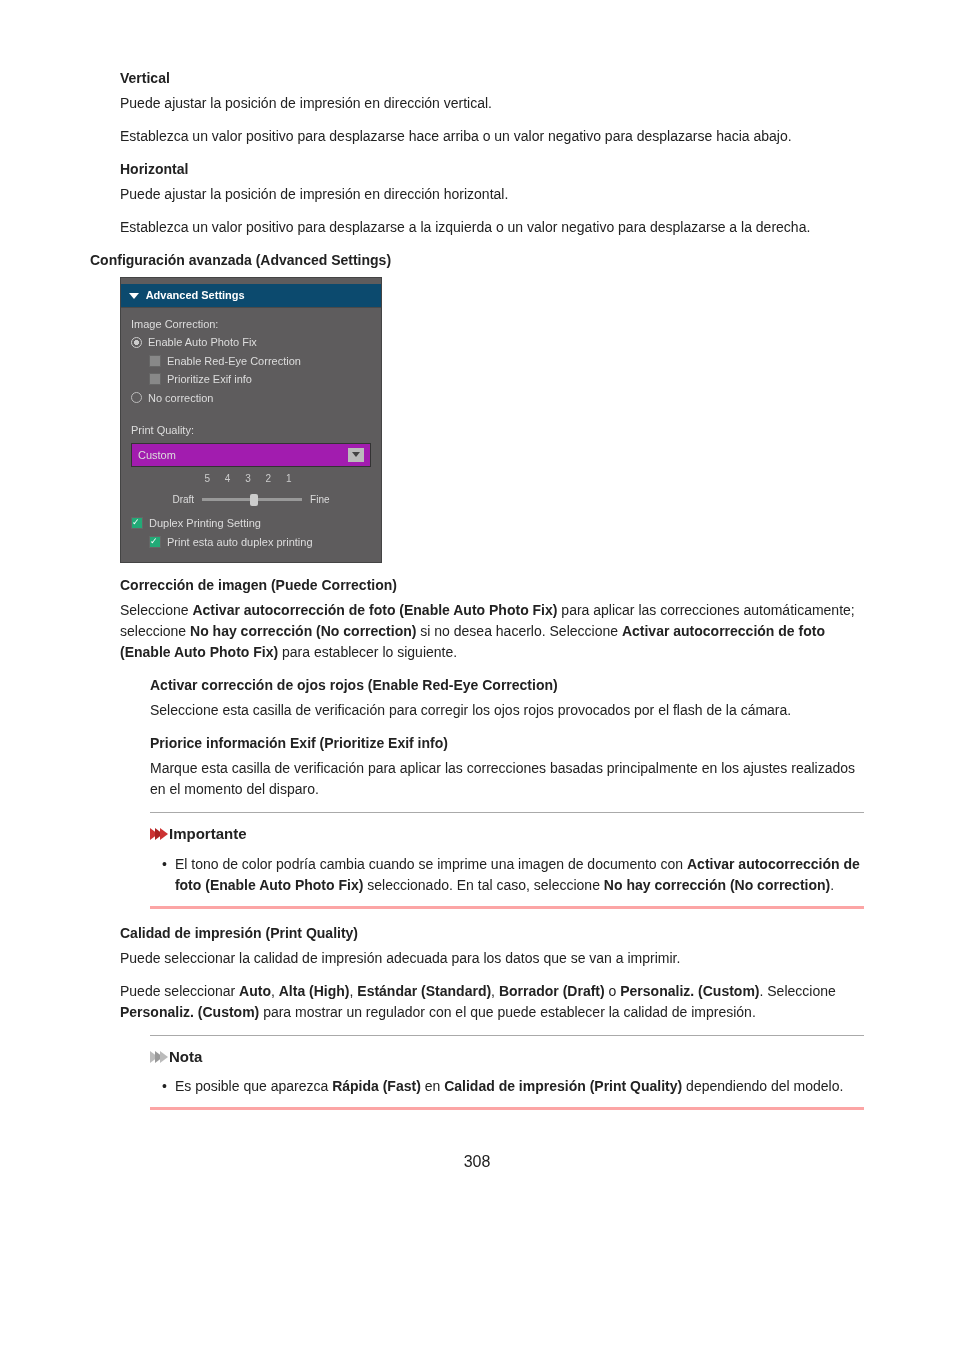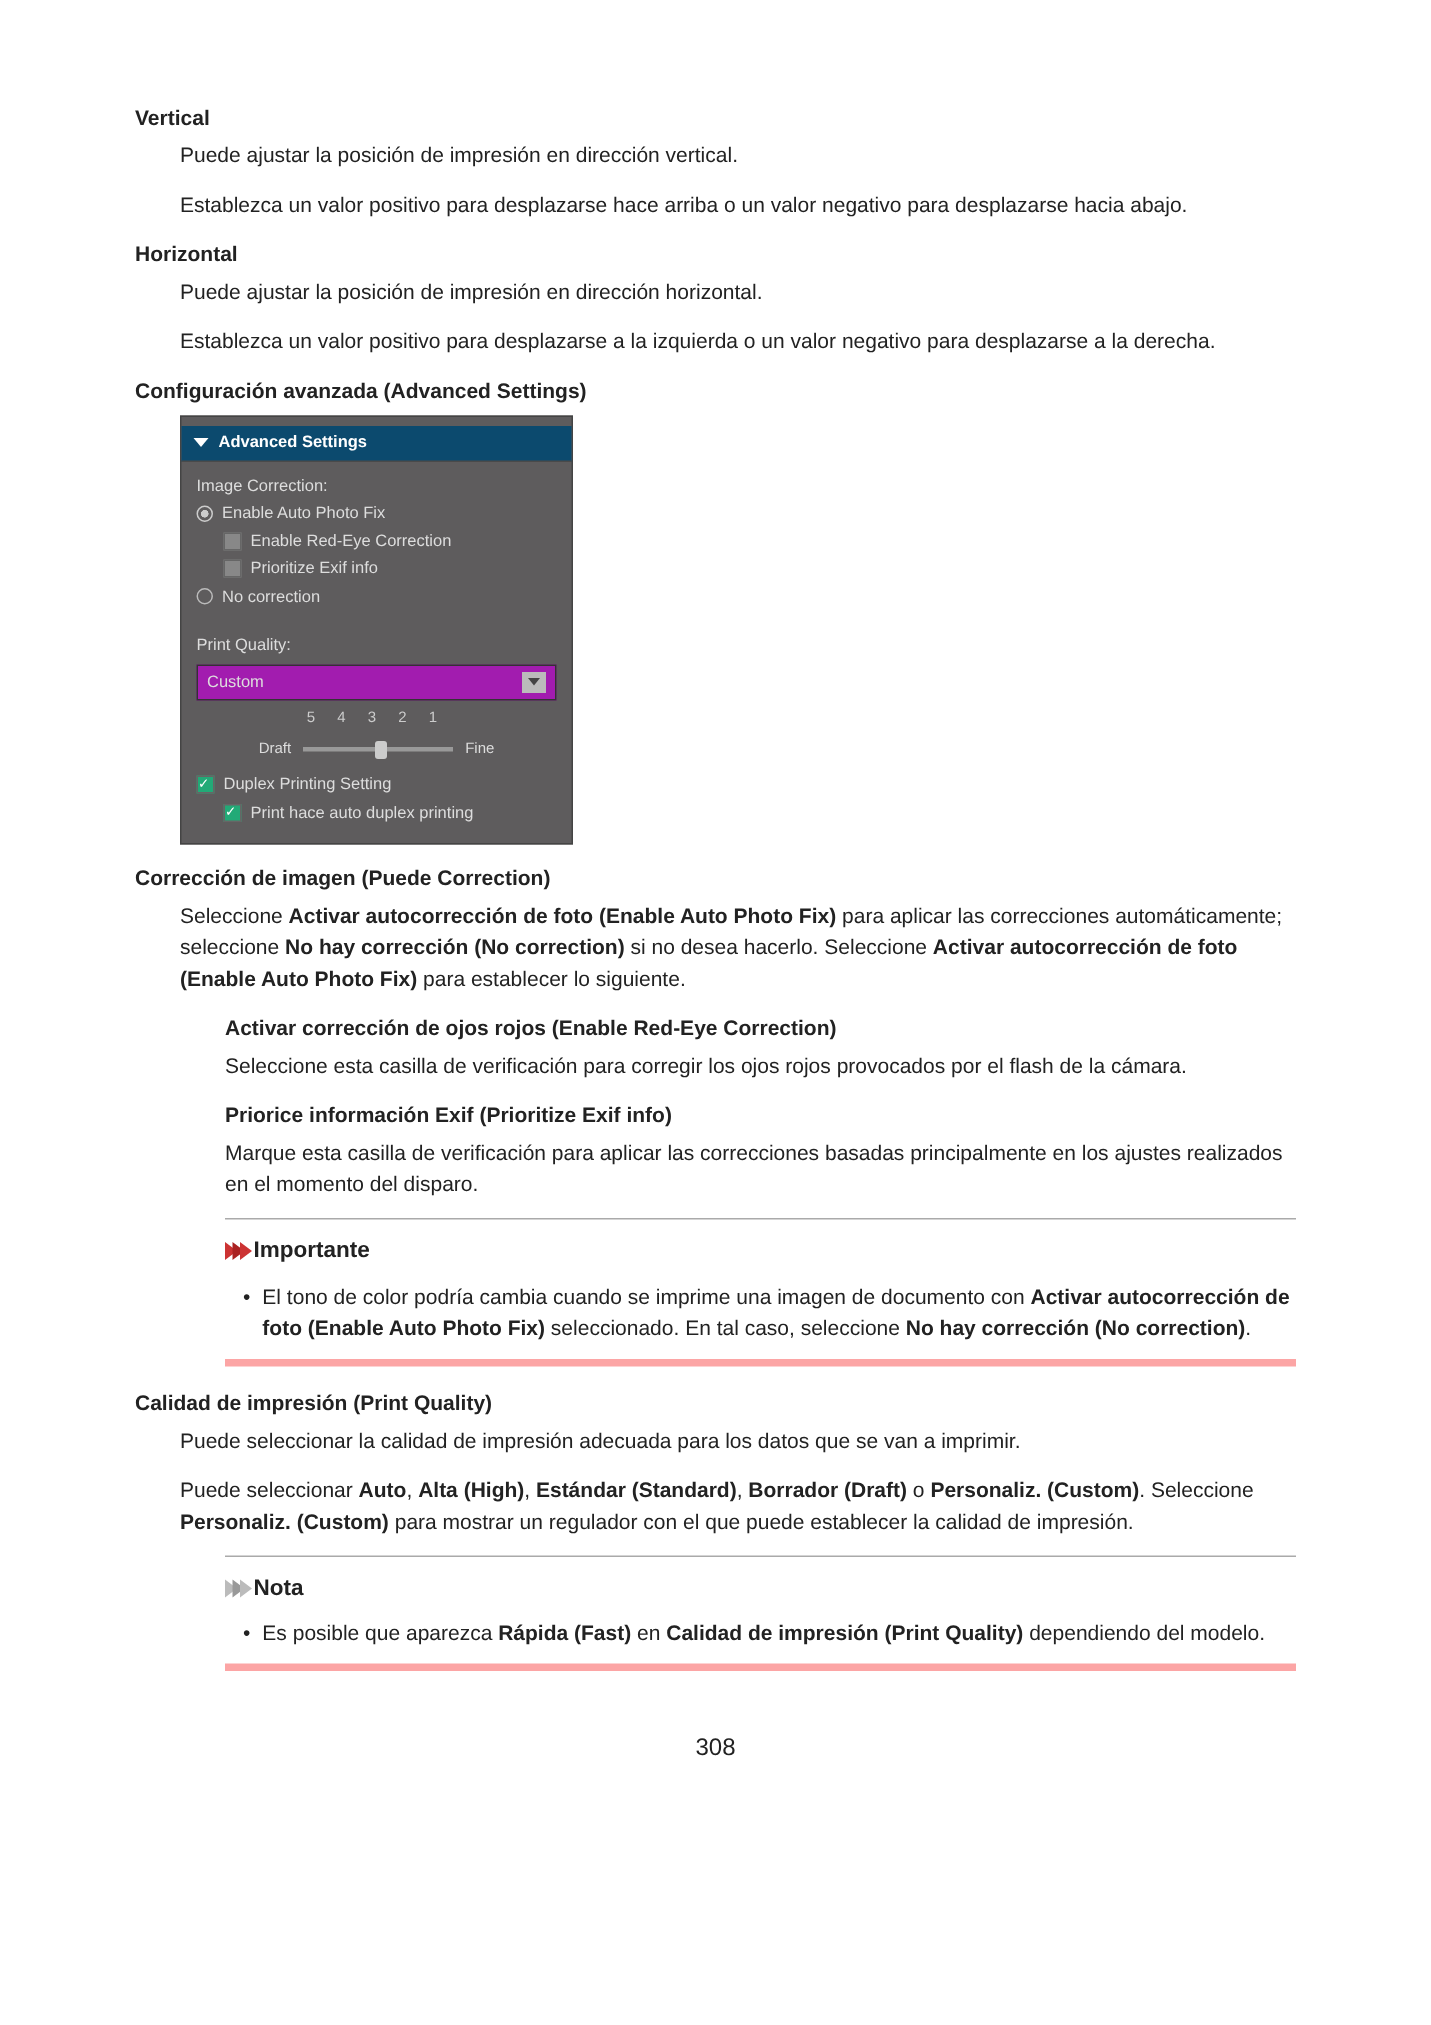--- a/index.html
+++ b/index.html
@@ -10,21 +10,21 @@
     padding: 60px 90px 40px 90px;
     line-height: 1.5;
   }
   .h-bold {
     font-weight: bold;
     margin: 8px 0 4px 0;
   }
   .para {
     margin: 4px 0 12px 30px;
   }
-  .indent-1 { }
+  .indent-1 { margin-left: 30px; }
   .indent-2 { margin-left: 60px; }
   .section-title {
     font-weight: bold;
     margin: 12px 0 6px 0;
   }
   .screenshot {
     width: 260px;
     background: #5e5c5d;
     border: 1px solid #444;
     padding: 6px 0 8px 0;
@@ -89,21 +89,21 @@
   .slider-track {
     width:100px; height:3px; background:#999; position:relative;
   }
   .slider-thumb {
     position:absolute; top:-4px; left:48%;
     width:8px; height:12px; background:#ccc; border-radius:2px;
   }
   .ticks { text-align:center; letter-spacing:6px; font-size:10px; color:#ccc;}
   .note-box {
     border-top: 1px solid #aaa;
-    border-bottom: 5px solid #fca5a5;
+    border-bottom: 3px solid #fca5a5;
     margin: 10px 0 14px 60px;
     padding: 6px 0 10px 0;
   }
   .note-header {
     display:flex; align-items:center; gap:4px;
     font-weight:bold; font-size:15px;
     padding:4px 0;
   }
   .chev { display:inline-flex; }
   .chev span {
@@ -173,21 +173,21 @@
           <span class="slider-thumb"></span>
         </span>
       <span>Fine</span>
     </div>
     <div class="ss-row" style="margin-top:8px">
       <span class="chk on"></span>
       <span>Duplex Printing Setting</span>
     </div>
     <div class="ss-row ss-sub">
       <span class="chk on"></span>
-      <span>Print hace auto duplex printing</span>
+      <span>Print esta auto duplex printing</span>
     </div>
   </div>
 </div>
 
 <div class="h-bold indent-1">Corrección de imagen (Puede Correction)</div>
 <div class="para indent-1">
   <span>Seleccione </span><b>Activar autocorrección de foto (Enable Auto Photo Fix)</b><span> para aplicar las correcciones automáticamente; seleccione </span><b>No hay corrección (No correction)</b><span> si no desea hacerlo. Seleccione </span><b>Activar autocorrección de foto (Enable Auto Photo Fix)</b><span> para establecer lo siguiente.</span>
 </div>
 
 <div class="h-bold indent-2">Activar corrección de ojos rojos (Enable Red-Eye Correction)</div>

